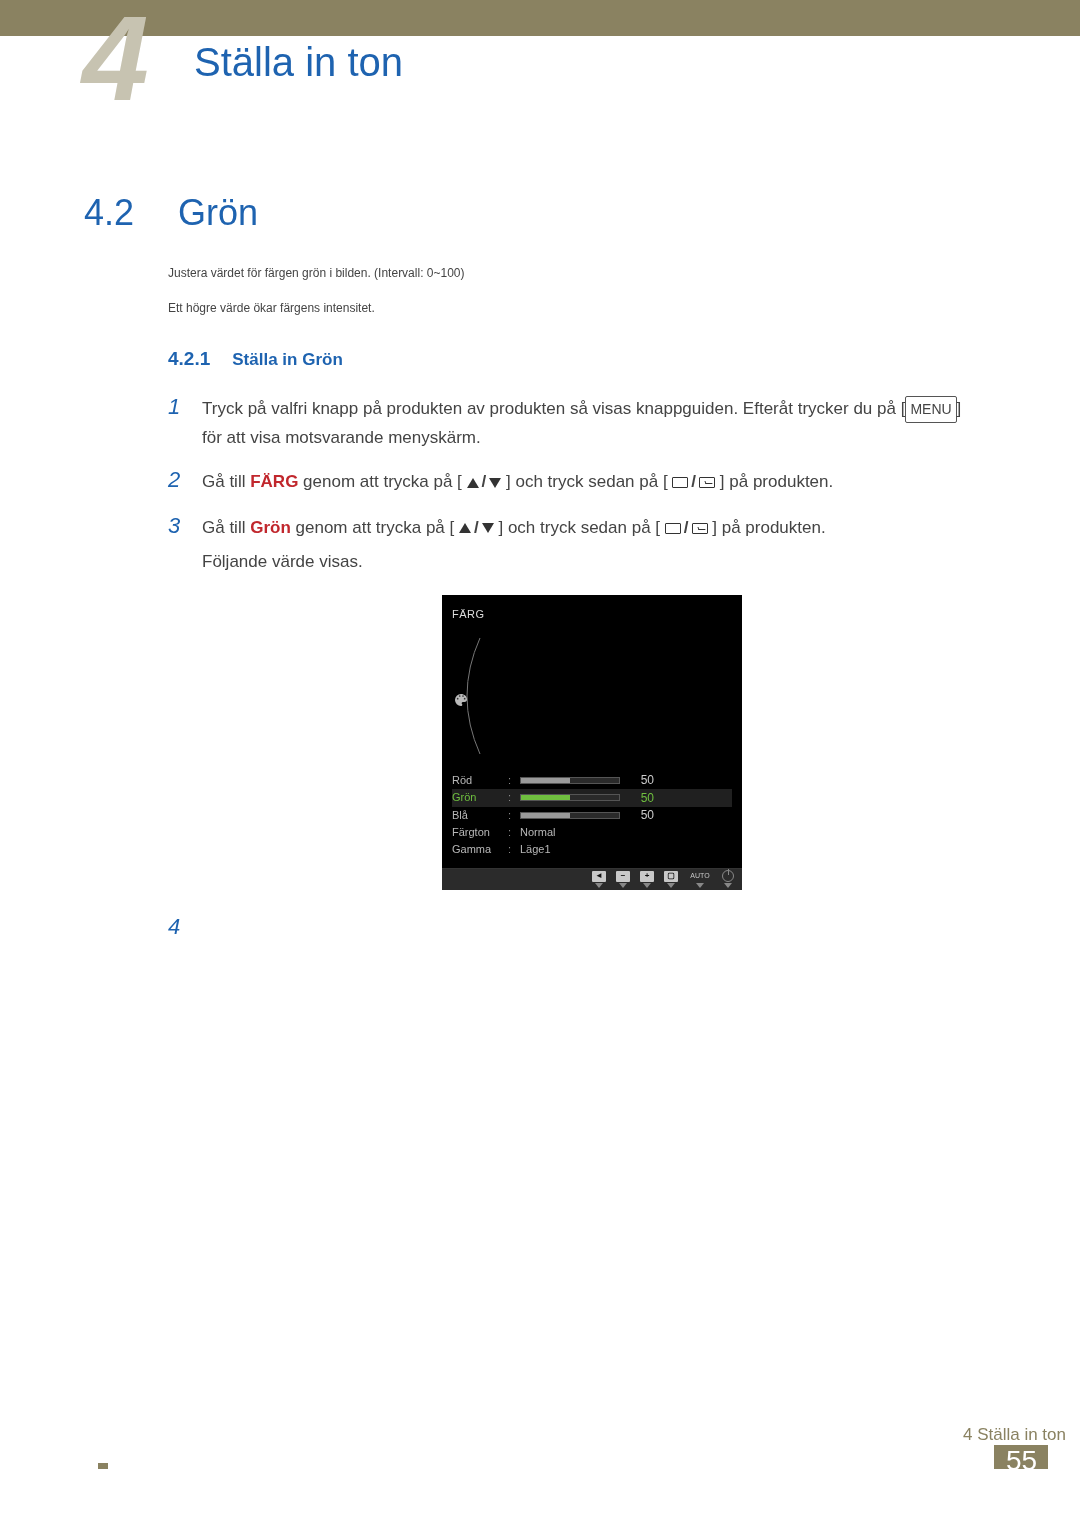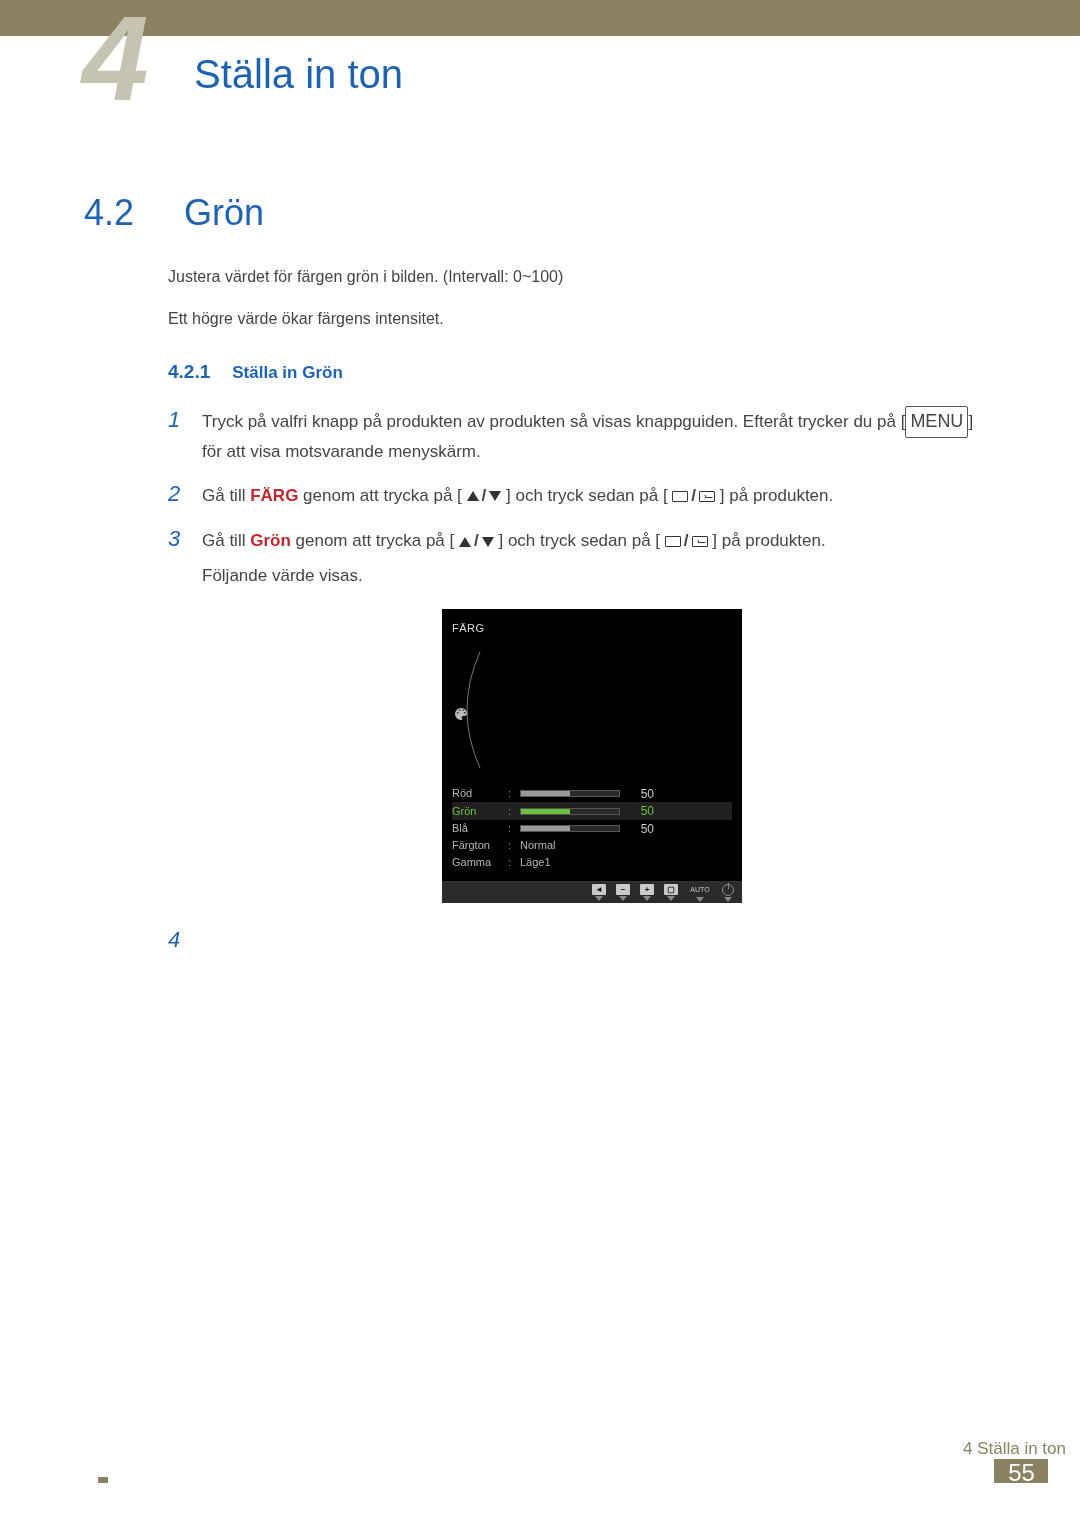--- a/index.html
+++ b/index.html
@@ -23,43 +23,43 @@
     font-size: 120px;
     font-weight: bold;
     font-style: italic;
     color: #c7c3b1;
     line-height: 1;
     z-index: 0;
   }
   .chapter-title {
     position: absolute;
     left: 194px;
-    top: 16px;
+    top: 4px;
     font-size: 40px;
     color: #1e63b0;
     z-index: 1;
   }
 
   .content { padding: 0 98px 0 98px; }
 
-  .section-row { display: flex; align-items: baseline; gap: 30px; margin-top: 100px; margin-bottom: 30px; }
+  .section-row { display: flex; align-items: baseline; gap: 24px; margin-top: 100px; margin-bottom: 30px; }
   .section-num { font-size: 36px; color: #1e63b0; font-weight: 500; min-width: 70px; margin-left: -14px;}
   .section-title { font-size: 36px; color: #1e63b0; font-weight: 500; }
 
-  .para { font-size: 16px; color: #444; line-height: 1.6; margin: 6px 0 16px 70px; }
+  .para { font-size: 12px; color: #444; line-height: 1.6; margin: 6px 0 16px 70px; }
 
   .subsec-row { display: flex; align-items: baseline; gap: 22px; margin: 30px 0 18px 70px; }
   .subsec-num { font-size: 19px; color: #1e63b0; font-weight: bold; }
   .subsec-title { font-size: 17px; color: #1e63b0; font-weight: bold; }
 
   .step { display: flex; align-items: baseline; gap: 16px; margin: 2px 0 8px 70px; font-size: 17px; color: #444; line-height: 1.7; }
   .step-num { font-size: 22px; color: #1e63b0; font-style: italic; font-weight: 500; min-width: 18px; }
   .step-text { flex: 1; }
   .kw { color: #c1272d; font-weight: bold; }
-  .menu-box { border: 1px solid #555; padding: 4px 4px; font-size: 18px; display: inline-block; line-height: 1.2; border-radius: 2px; }
+  .menu-box { border: 1px solid #555; padding: 4px 4px; font-size: 14px; display: inline-block; line-height: 1.2; border-radius: 2px; }
 
   .icon-triangle-up, .icon-triangle-down, .icon-enter-a, .icon-enter-b { display:inline-block; vertical-align: middle; }
   .icon-triangle-up { width: 0; height: 0; border-left: 6px solid transparent; border-right: 6px solid transparent; border-bottom: 10px solid #333; }
   .icon-triangle-down { width: 0; height: 0; border-left: 6px solid transparent; border-right: 6px solid transparent; border-top: 10px solid #333; }
   .icon-enter-a { width: 16px; height: 11px; border: 1.6px solid #333; border-radius: 1px; position: relative; }
   .icon-enter-b { width: 16px; height: 11px; border: 1.6px solid #333; border-radius: 1px; position: relative; }
   .icon-enter-b::after{ content:""; position:absolute; right:2px; top:3px; width:6px; height:2px; border-bottom:1.6px solid #333; border-left:1.6px solid #333; transform: skewX(20deg);}
   .slash { padding: 0 3px; font-weight: bold;}
 
   
@@ -121,21 +121,21 @@
     flex-direction: column;
   }
   .footer-text {
     font-size: 17px;
     color: #8a8261;
     padding-right: 14px;
   }
   .page-box {
     background: #8a8261;
     color: #fff;
-    font-size: 24px;
+    font-size: 28px;
     height: 56px;
     width: 54px;
     display:flex; align-items:center; justify-content:center;
   }
   .footer-left-line {
     position: absolute;
     bottom: 0;
     left: 98px;
     height: 6px;
     width: 10px;

